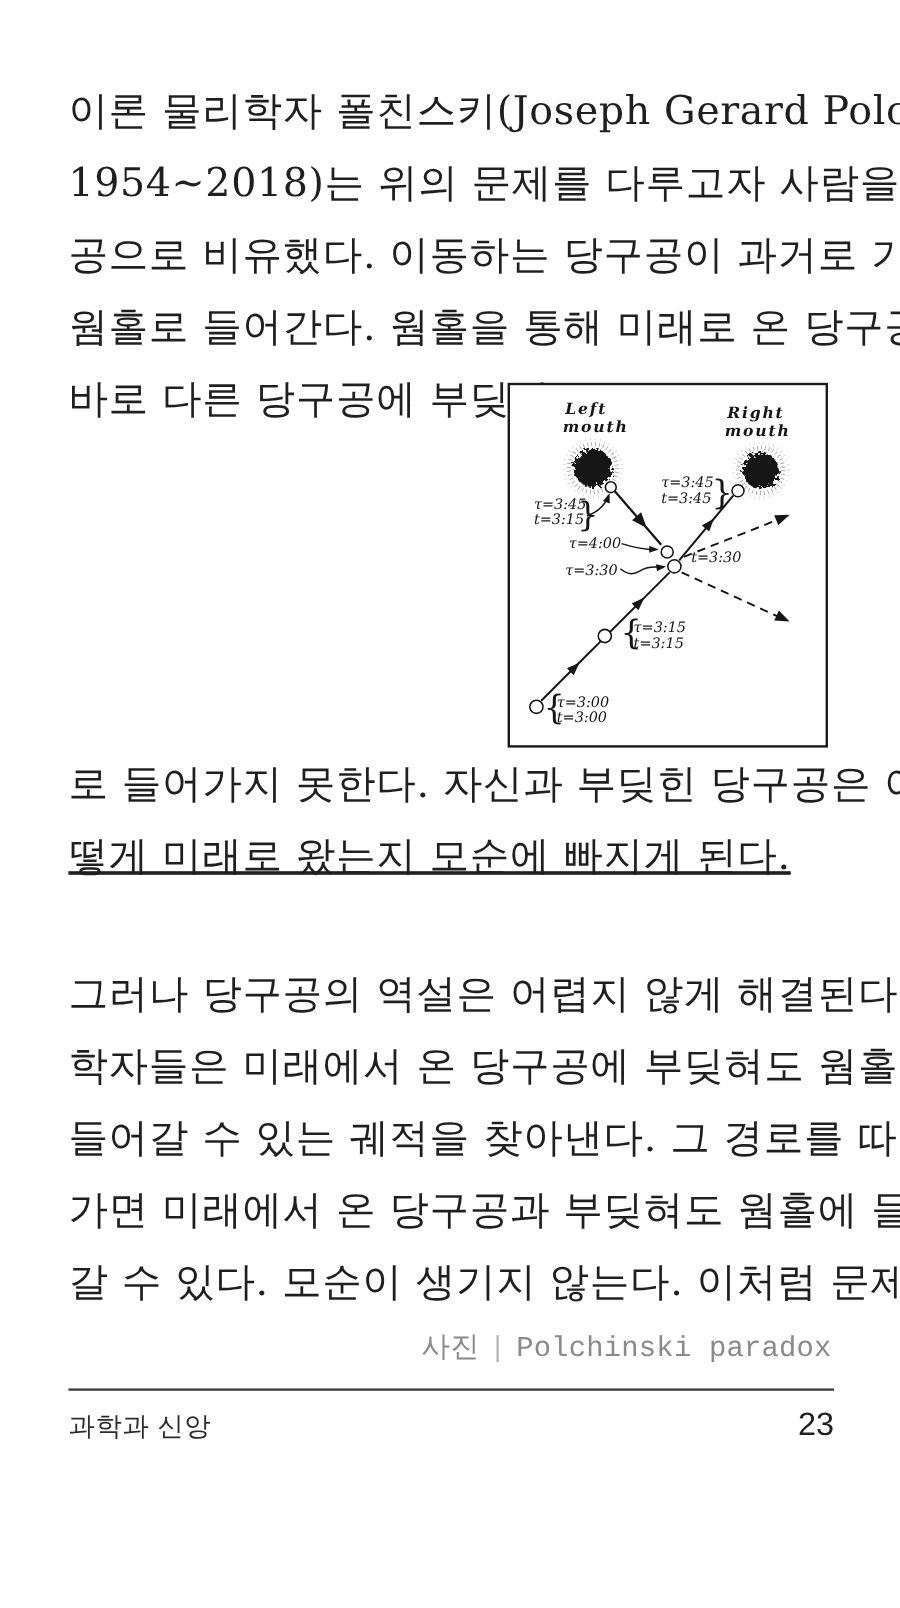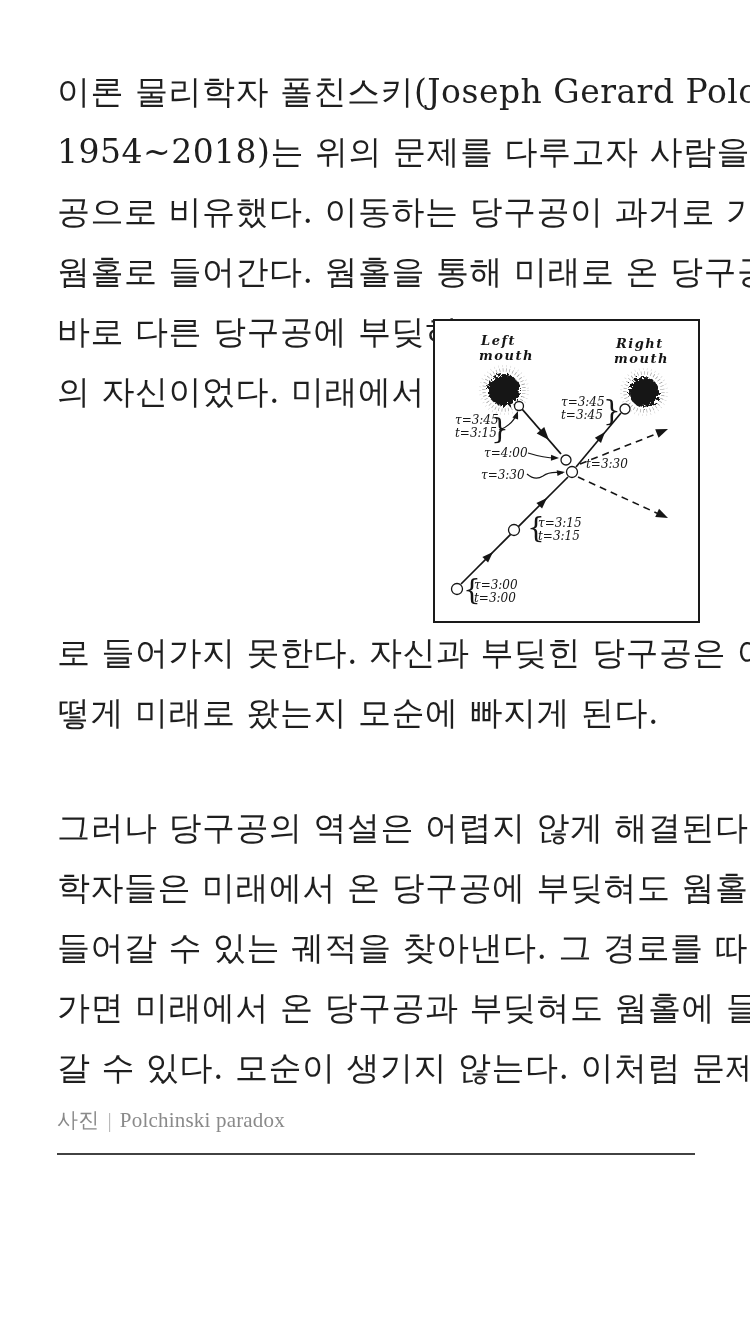--- a/index.html
+++ b/index.html
@@ -23,31 +23,31 @@
     height:60px;
     white-space:nowrap;
     text-align:justify;
     text-align-last:justify;
     letter-spacing:0.5px;
     color:#1f1f1f;
   }
   .line.no-just{
     text-align:left;
     text-align-last:left;
+    text-decoration:underline;
   }
   .wrap-row{
     display:flex;
     align-items:flex-start;
   }
   .wrap-col{
     width:366px;
   }
   .wrap-col .line{width:366px;}
   .figure-box{
-    margin-left:10px;
     margin-top:17px;
     border:2px solid #1a1a1a;
     width:263px;height:300px;
     background:#ffffff;
     flex:0 0 auto;
   }
   .fig-svg{display:block;}
   .fig-label{
     font-family:"DejaVu Serif","Liberation Serif",serif;
     font-style:italic;
@@ -64,23 +64,23 @@
   }
   .fig-brace{
     font-family:"DejaVu Serif","Liberation Serif",serif;
     font-size:28px;
     font-weight:normal;
     fill:#151515;
   }
   .para-gap{height:55px;}
   .caption{
     margin-top:8px;
-    text-align:left;
-    font-family:Liberation Serif, serif;
-    font-size:21px;
+    text-align:right;
+    font-family:Liberation Mono, monospace;
+    font-size:24px;
     color:#8a8a8a;
     letter-spacing:0.2px;
   }
   .caption .sep{
     color:#b5b5b5;
     font-weight:300;
     padding:0 8px;
   }
   .footer-rule{
     margin-top:19px;
@@ -113,21 +113,20 @@
   <div>
     <div class="line">이론 물리학자 폴친스키(Joseph Gerard Polchinski,</div>
     <div class="line">1954~2018)는 위의 문제를 다루고자 사람을 당구</div>
     <div class="line">공으로 비유했다. 이동하는 당구공이 과거로 가는</div>
     <div class="line">웜홀로 들어간다. 웜홀을 통해 미래로 온 당구공은</div>
   </div>
 
   <div class="wrap-row">
     <div class="wrap-col">
       <div class="line">바로 다른 당구공에 부딪히</div>
-      <div class="line">의 자신이었다. 미래에서</div>
     </div>
 
     <div class="figure-box">
       <svg class="fig-svg" width="263" height="300" viewBox="0 0 263 300">
         <defs>
           <filter id="roughen" x="-40%" y="-40%" width="180%" height="180%">
             <feTurbulence type="fractalNoise" baseFrequency="0.35" numOctaves="3" seed="7" result="n"></feTurbulence>
             <feDisplacementMap in="SourceGraphic" in2="n" scale="9"></feDisplacementMap>
           </filter>
         </defs>
@@ -215,14 +214,18 @@
     <div class="line">들어갈 수 있는 궤적을 찾아낸다. 그 경로를 따라</div>
     <div class="line">가면 미래에서 온 당구공과 부딪혀도 웜홀에 들어</div>
     <div class="line">갈 수 있다. 모순이 생기지 않는다. 이처럼 문제를</div>
   </div>
 
   <div class="caption">
     <span>사진</span><span class="sep">|</span><span>Polchinski paradox</span>
   </div>
 
   <div class="footer-rule"></div>
+  <div class="footer-row">
+    <span class="footer-section">과학과 신앙</span>
+    <span class="footer-page">23</span>
+  </div>
 
 </div>
 
 </body></html>

